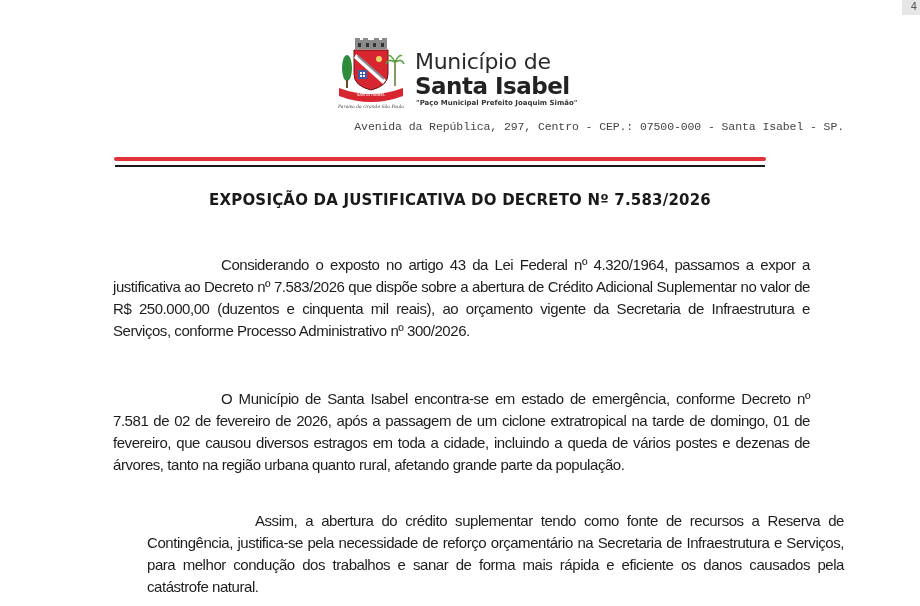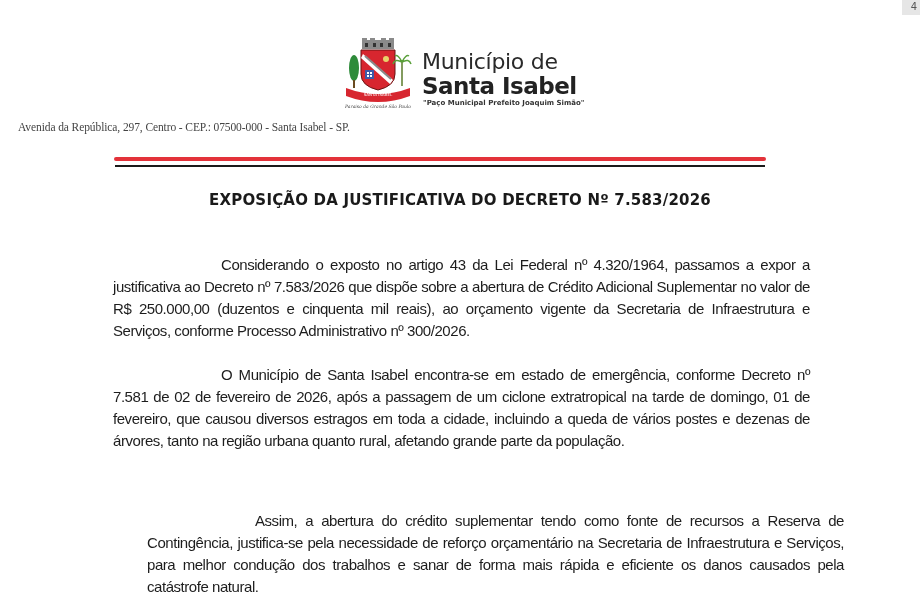--- a/index.html
+++ b/index.html
@@ -28,21 +28,21 @@
       color: #555;
       font-size: 10px;
       text-align: right;
       padding-right: 3px;
       box-sizing: border-box;
       line-height: 14px;
     }
     .header {
       position: absolute;
       top: 38px;
-      left: 17px;
+      left: 10px;
       width: 732px;
       height: 80px;
     }
     .crest {
       position: absolute;
       left: 326px;
       top: 0;
       width: 70px;
       height: 72px;
     }
@@ -75,22 +75,22 @@
       color: #333;
       line-height: 10px;
       margin: 0;
       margin-left: 1px;
     }
     .address {
       position: absolute;
       top: 119px;
       left: 0;
       width: 844px;
-      text-align: left;
-      font-family: Liberation Serif, serif;
+      text-align: right;
+      font-family: Liberation Mono, monospace;
       font-size: 11.5px;
       color: #444;
       line-height: 16px;
       letter-spacing: -0.1px;
     }
     .address div { padding-left: 18px; }
     .rule-red {
       position: absolute;
       left: 114px;
       top: 157px;
@@ -125,21 +125,21 @@
       width: 697px;
       font-family: Liberation Sans, sans-serif;
       font-size: 15px;
       line-height: 22px;
       text-align: justify;
       color: #1d1d1d;
       letter-spacing: -0.45px;
       word-spacing: 0px;
     }
     .p1 { top: 254px; }
-    .p2 { top: 364px; }
+    .p2 { top: 388px; }
     .p3 { top: 510px; margin-left: 34px; }
     .body p {
       margin: 0;
       text-indent: 108px;
     }
   </style>
 </head>
 <body>
 
 <div class="page">

